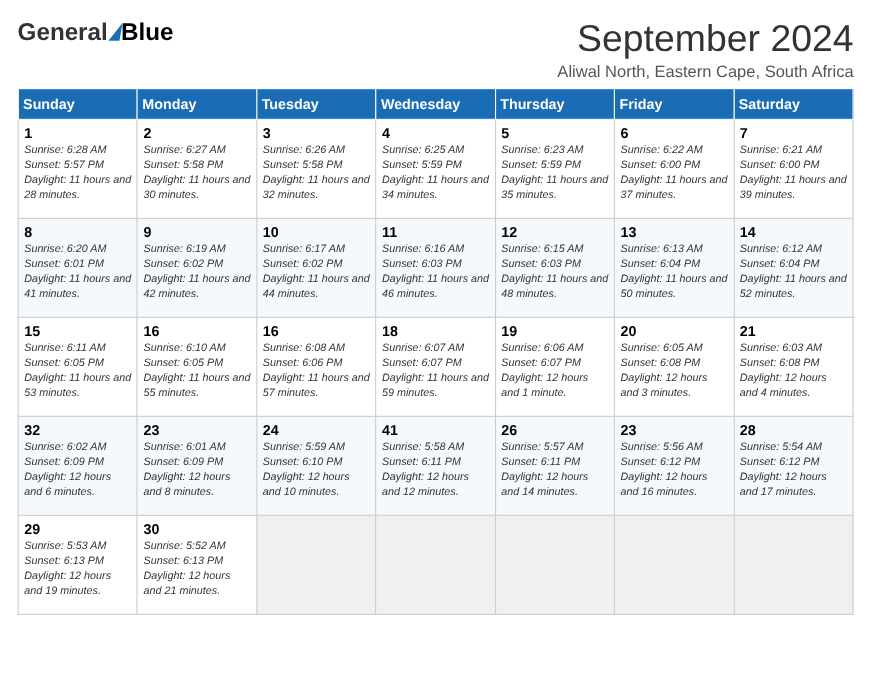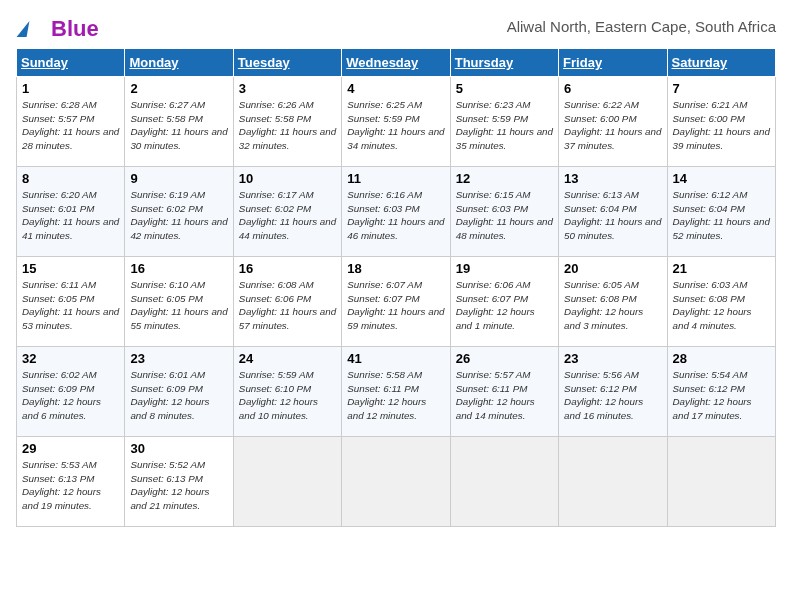--- a/index.html
+++ b/index.html
@@ -22,21 +22,21 @@
       align-items: flex-start;
     }
     .logo-text {
       display: flex;
       align-items: center;
       font-size: 22px;
       font-weight: bold;
       color: #333;
     }
     .logo-general { color: #333; }
-    .logo-blue { color: #a21caf; padding-left: 23px; }
+    .logo-blue { color: #000000; }
     .logo-icon {
       display: inline-block;
       width: 0;
       height: 0;
       border-left: 10px solid transparent;
       border-right: 0px solid transparent;
       border-bottom: 16px solid #1a6db5;
       margin-left: 2px;
       transform: skewX(-10deg);
     }
@@ -59,21 +59,20 @@
       font-size: 10.5px;
     }
     .calendar th {
       background: #1a6db5;
       color: #fff;
       padding: 6px 4px;
       text-align: left;
       font-size: 13px;
       font-weight: bold;
       border: 1px solid #fff;
-      text-decoration: underline;
     }
     .calendar td {
       border: 1px solid #ccc;
       vertical-align: top;
       padding: 4px 5px;
       background: #fff;
       width: 14.28%;
       min-height: 80px;
       height: 90px;
     }
@@ -97,25 +96,27 @@
     }
     .row-even td { background: #f5f8fc; }
     .row-odd td { background: #fff; }
   </style>
 </head>
 <body>
 
 <div class="header">
   <div class="logo">
     <div class="logo-text">
+      <span class="logo-general">General</span>
       <span class="logo-icon"></span>
       <span class="logo-blue">Blue</span>
     </div>
   </div>
   <div class="title-block">
+    <div class="month-title">September 2024</div>
     <div class="location-subtitle">Aliwal North, Eastern Cape, South Africa</div>
   </div>
 </div>
 
 <table class="calendar">
   <thead>
     <tr>
     <th>Sunday</th>
         <th>Monday</th>
         <th>Tuesday</th>

